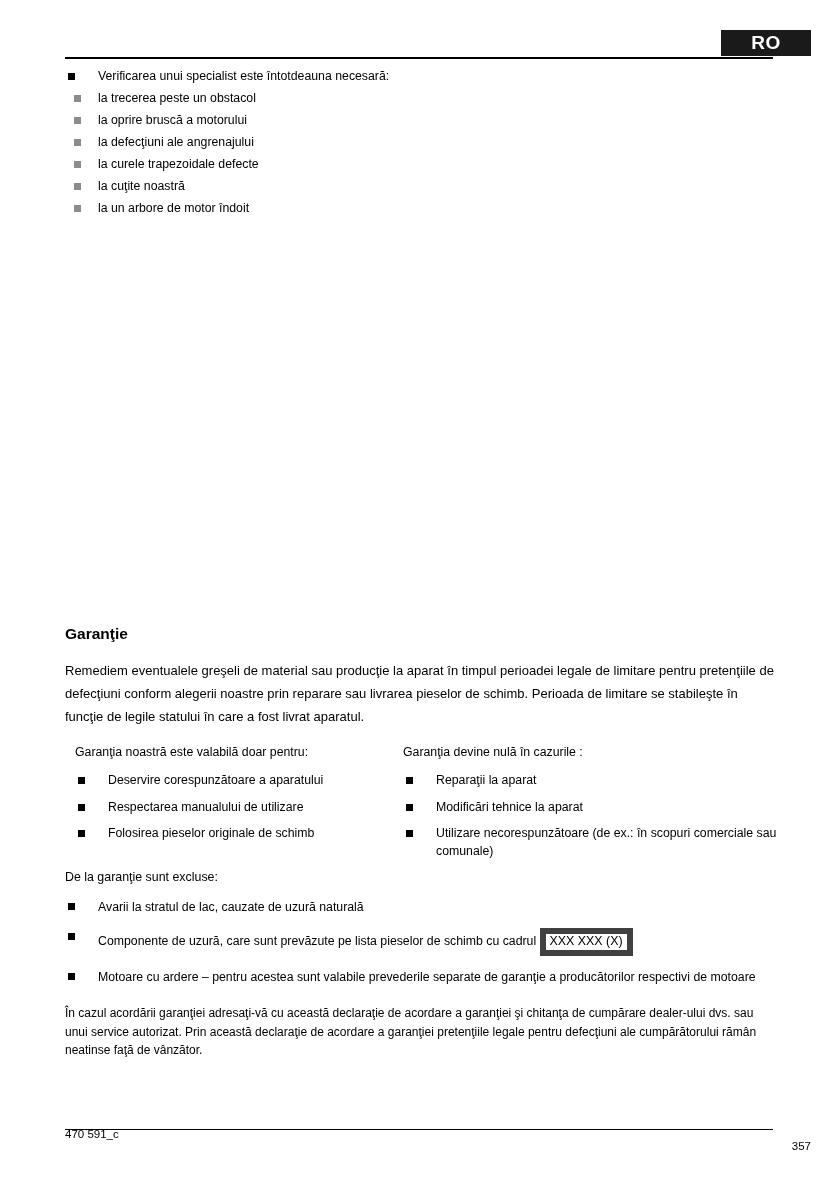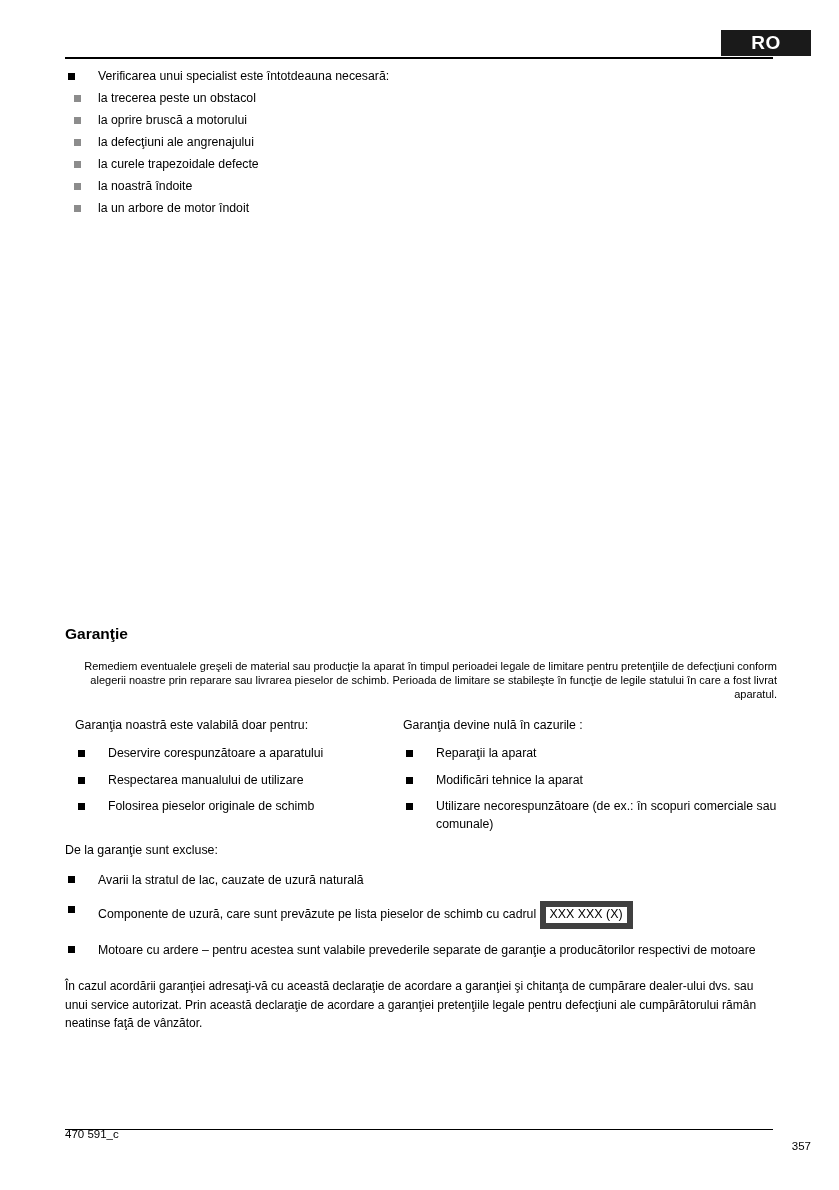--- a/index.html
+++ b/index.html
@@ -107,24 +107,24 @@
     top: 625px;
     left: 65px;
     width: 712px;
   }
   h2.warranty-title {
     font-size: 15.5px;
     font-weight: bold;
     margin: 0 0 16px 0;
   }
   p.para {
-    font-size: 11px;
-    line-height: 14px;
+    font-size: 13px;
+    line-height: 23px;
     margin: 0 0 16px 0;
-    text-align: right;
+    text-align: left;
   }
   .two-cols {
     position: relative;
     width: 712px;
     margin-top: 6px;
   }
   .two-cols .c1 {
     position: absolute;
     left: 10px;
     top: 0;
@@ -218,21 +218,21 @@
       <li>
         <span class="sq"></span>
         <span>la defecţiuni ale angrenajului</span>
       </li>
       <li>
         <span class="sq"></span>
         <span>la curele trapezoidale defecte</span>
       </li>
       <li>
         <span class="sq"></span>
-        <span>la noastră îndoite</span>
+        <span>la cuţite noastră</span>
       </li>
       <li>
         <span class="sq"></span>
         <span>la un arbore de motor îndoit</span>
       </li>
     </ul>
   </div>
 
 
   <div class="warranty">

